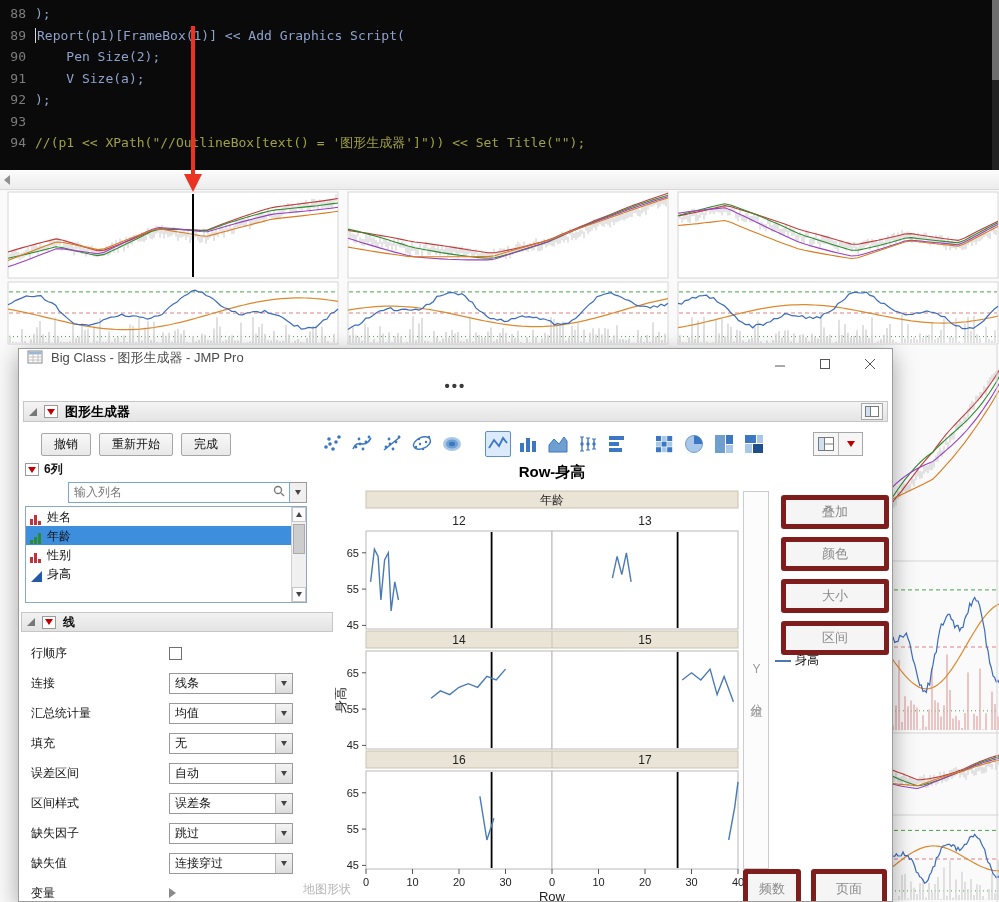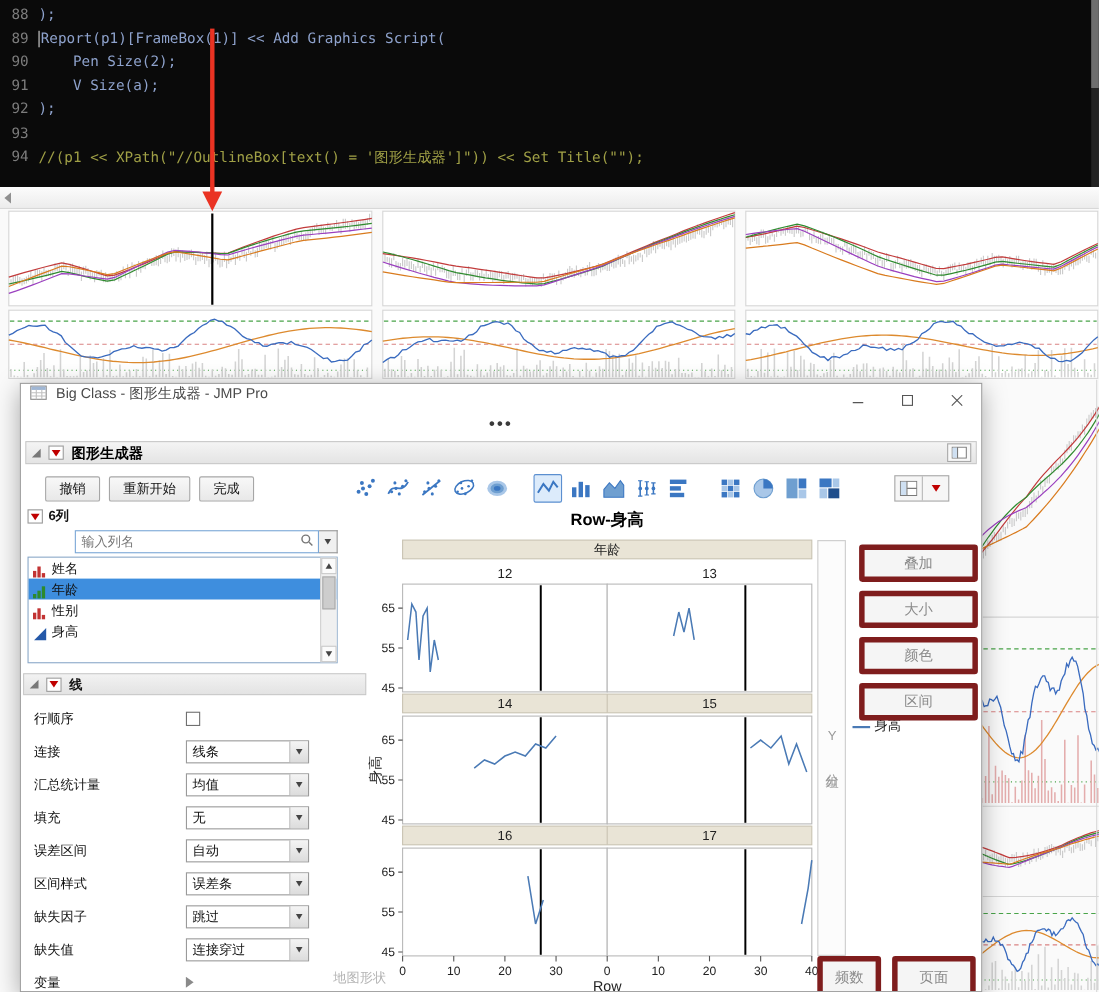--- a/index.html
+++ b/index.html
@@ -91,21 +91,21 @@
   .sb-btn.up{top:0;} .sb-btn.down{bottom:0;}
   .sb-thumb{position:absolute;left:1px;top:17px;width:12px;height:30px;background:#cdcdcd;border:1px solid #ababab;}
 
   #line-header{position:absolute;top:263px;left:2px;width:312px;height:20px;
     background:linear-gradient(#f2f2f2,#e3e3e3);border:1px solid #c6c6c6;display:flex;align-items:center;}
   .line-title{margin-left:7px;font-weight:bold;}
 
   #prop-rows{position:absolute;top:289px;left:12px;width:302px;}
   .prop-row{height:30px;display:flex;align-items:center;}
   .prop-label{width:138px;color:#111;}
-  .jmp-select{width:112px;height:21px;border:1px solid #9a9a9a;background:#fff;display:flex;align-items:center;gap:15px;}
+  .jmp-select{width:124px;height:21px;border:1px solid #9a9a9a;background:#fff;display:flex;align-items:center;gap:15px;}
   .sel-val{flex:1;padding-left:5px;}
   .sel-arrow{width:17px;height:100%;background:linear-gradient(#f4f4f4,#dcdcdc);
     border-left:1px solid #b8b8b8;display:flex;align-items:center;justify-content:center;}
   .checkbox{width:13px;height:13px;border:1px solid #707070;background:#fff;}
   .disclosure{width:0;height:0;border-top:5px solid transparent;border-bottom:5px solid transparent;
     border-left:7px solid #8a8a8a;}
 
   #map-shape{position:absolute;left:284px;top:532px;color:#b5b5b5;font-size:12px;}
   #chart-title{position:absolute;left:347px;top:114px;width:372px;text-align:center;
     font-weight:bold;font-size:15px;color:#000;}
@@ -649,21 +649,21 @@
     <span>Y 分组</span>
   </div>
 
   <div id="legend">
     <span class="legend-line"></span>
     <span>身高</span>
   </div>
 
   <div id="zone-btns">
       <div class="zone-btn">叠加</div>
+      <div class="zone-btn">颜色</div>
       <div class="zone-btn">大小</div>
-      <div class="zone-btn">颜色</div>
       <div class="zone-btn">区间</div>
     </div>
   <div id="bottom-btns">
       <div class="zone-btn" style="width: 58px;">频数</div>
       <div class="zone-btn" style="width: 76px;">页面</div>
     </div>
 </div>
 
 </body></html>

